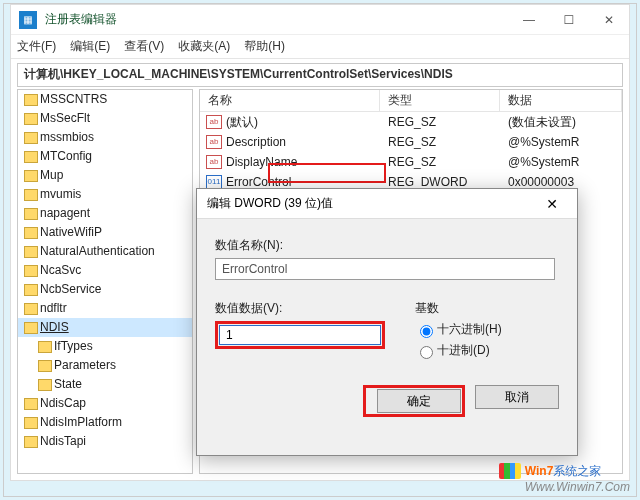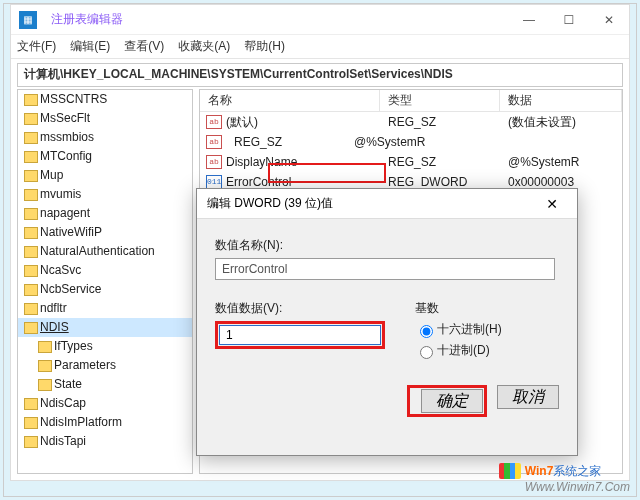--- a/index.html
+++ b/index.html
@@ -2,41 +2,41 @@
 <html><head>
 <meta charset="utf-8">
 <style>
   * { box-sizing: border-box; font-family: "Microsoft YaHei", "Segoe UI", sans-serif; }
   body { margin:0; width:640px; height:500px; overflow:hidden; background:#dff2f9; position:relative; }
   .outer { position:absolute; left:3px; top:3px; right:3px; bottom:3px; border:1px solid #ccc; background:#dff2f9; }
   .window { position:absolute; left:6px; top:0; right:6px; bottom:15px; background:#fff; border:1px solid #ddd; }
   .titlebar { height:30px; display:flex; align-items:center; background:#fff; border-bottom:1px solid #eee;}
   .titlebar .icon { width:18px; height:18px; background:#1b7fcc; margin:0 8px; display:flex; align-items:center; justify-content:center;}
   .titlebar .icon span{ color:#fff; font-size:10px;}
-  .titlebar .title { font-size:12px; color:#8b5cf6; flex:1;margin-left:6px;}
+  .titlebar .title { font-size:12px; color:#14532d; flex:1;}
   .winbtns { display:flex; }
   .winbtn { width:40px; height:30px; display:flex; align-items:center; justify-content:center; font-size:12px; color:#555;}
   .menubar { height:24px; display:flex; align-items:center; border-bottom:1px solid #e5e5e5; padding:0 6px;}
   .menubar span { font-size:12px; color:#333; margin-right:14px;}
   .addr { height:24px; margin:4px 6px; border:1px solid #c9c9c9; background:#fff; font-size:12px; padding:2px 6px; color:#333; overflow:hidden; white-space:nowrap;font-weight:bold;}
   .content { position:absolute; left:0; right:0; top:84px; bottom:0; display:flex;}
   .tree { width:176px; border:1px solid #c9c9c9; margin:0 0 6px 6px; background:#fff; overflow:hidden;}
   .tree-item { font-size:12px; color:#222; height:19px; line-height:19px; padding-left:22px; white-space:nowrap; position:relative;}
   .tree-item.sel { background:#cde8ff;text-decoration:underline;}
   .tree-item::before { content:""; position:absolute; left:6px; top:4px; width:12px; height:10px; background:#ffd96a; border:1px solid #caa53a;}
   .tree-item.sub { padding-left:36px;}
   .tree-item.sub::before { left:20px;}
   .list { flex:1; border:1px solid #c9c9c9; margin:0 6px 6px 6px; background:#fff; position:relative; overflow:hidden;}
   .list-head { display:flex; height:22px; border-bottom:1px solid #e5e5e5; font-size:12px; color:#333;}
   .col { padding:2px 8px; border-right:1px solid #e5e5e5;}
   .col.name{ width:180px;}
   .col.type{ width:120px;}
   .col.data{ flex:1;}
   .list-row { display:flex; height:20px; font-size:12px; color:#222; align-items:center;}
-  .list-row .ic { width:16px; height:14px; margin:0 4px 0 6px; background:#fff; border:1px solid #c94f4f; color:#c94f4f; font-size:8px; line-height:12px; text-align:center;font-family:Liberation Mono, monospace;}
+  .list-row .ic { width:16px; height:14px; margin:0 4px 0 6px; background:#fff; border:1px solid #c94f4f; color:#c94f4f; font-size:8px; line-height:12px; text-align:center;}
   .list-row .ic.bin { border-color:#2a6ec9; color:#2a6ec9;}
   .list-row .nm { width:154px; white-space:nowrap; overflow:hidden;}
   .list-row .tp { width:120px; padding-left:8px;}
   .list-row .dt { flex:1; padding-left:8px; white-space:nowrap; overflow:hidden;}
   .hl-row { position:absolute; left:268px; top:163px; width:118px; height:20px; border:2px solid #e41b1b; pointer-events:none; z-index:5;}
   
   .dialog { position:absolute; left:196px; top:188px; width:382px; height:268px; background:#f0f0f0; border:1px solid #888; box-shadow:0 4px 20px rgba(0,0,0,0.3); z-index:10;}
   .dlg-title { height:30px; background:#fff; display:flex; align-items:center; padding:0 10px; font-size:12px; border-bottom:1px solid #ddd;}
   .dlg-title .t { flex:1;}
   .dlg-close { width:30px; text-align:center; font-size:14px;}
@@ -45,21 +45,21 @@
   .dlg-input { width:340px; height:22px; border:1px solid #9a9a9a; background:#fff; font-size:12px; padding:2px 6px;}
   .dlg-input[readonly]{ background:#fff; color:#555;}
   .dlg-row { display:flex; margin-top:14px;}
   .dlg-col1 { width:200px;}
   .dlg-col2 { flex:1;}
   .val-input-wrap { border:3px solid #e41b1b; padding:1px; width:170px;}
   .val-input { width:162px; height:20px; border:1px solid #2a6ec9; background:#fff; font-size:12px; padding:2px 6px;}
   .radio { font-size:12px; margin:4px 0; display:flex; align-items:center;}
   .radio input{ margin-right:4px;}
   .dlg-btns { display:flex; justify-content:flex-end; padding:10px 18px 0 0;}
-  .btn { width:62px; height:24px; border:1px solid #919191; background:#e1e1e1; font-size:16px; margin-left:10px; display:flex; align-items:center; justify-content:center;font-style:italic;}
+  .btn { width:84px; height:24px; border:1px solid #919191; background:#e1e1e1; font-size:12px; margin-left:10px; display:flex; align-items:center; justify-content:center;}
   .btn-hl { border:3px solid #e41b1b; padding:1px;}
   .watermark { position:absolute; right:10px; bottom:6px; font-size:12px; color:#2a6ec9; z-index:20; display:flex; align-items:flex-start;}
   .watermark .flag{ width:22px; height:16px; background:linear-gradient(90deg,#e33 25%,#3b3 25% 50%,#39f 50% 75%,#fd3 75%); border-radius:2px; margin-right:4px;}
   .watermark b{ color:#f60;}
   .watermark small{ display:block; font-size:12px; color:#888;font-style:italic;}
 </style>
 </head>
 <body>
 
 <div class="outer">
@@ -114,20 +114,21 @@
       </div>
       <div id="rows">
             <div class="list-row">
               <div class="ic">ab</div>
               <div class="nm">(默认)</div>
               <div class="tp">REG_SZ</div>
               <div class="dt">(数值未设置)</div>
             </div>
             <div class="list-row">
               <div class="ic">ab</div>
+              <div class="nm">Description</div>
               <div class="tp">REG_SZ</div>
               <div class="dt">@%SystemR</div>
             </div>
             <div class="list-row">
               <div class="ic">ab</div>
               <div class="nm">DisplayName</div>
               <div class="tp">REG_SZ</div>
               <div class="dt">@%SystemR</div>
             </div>
             <div class="list-row">

